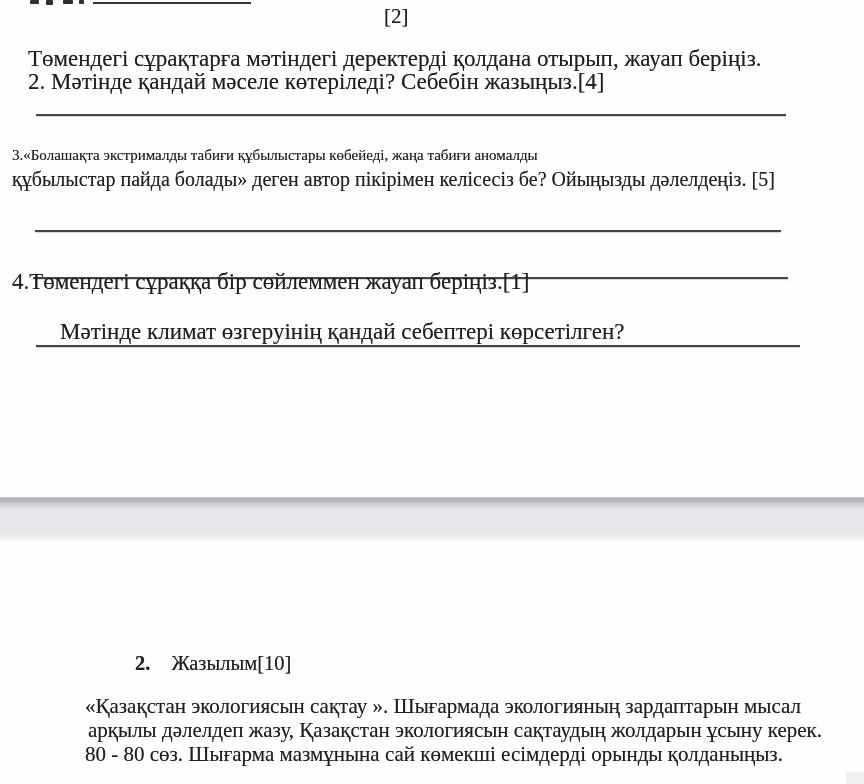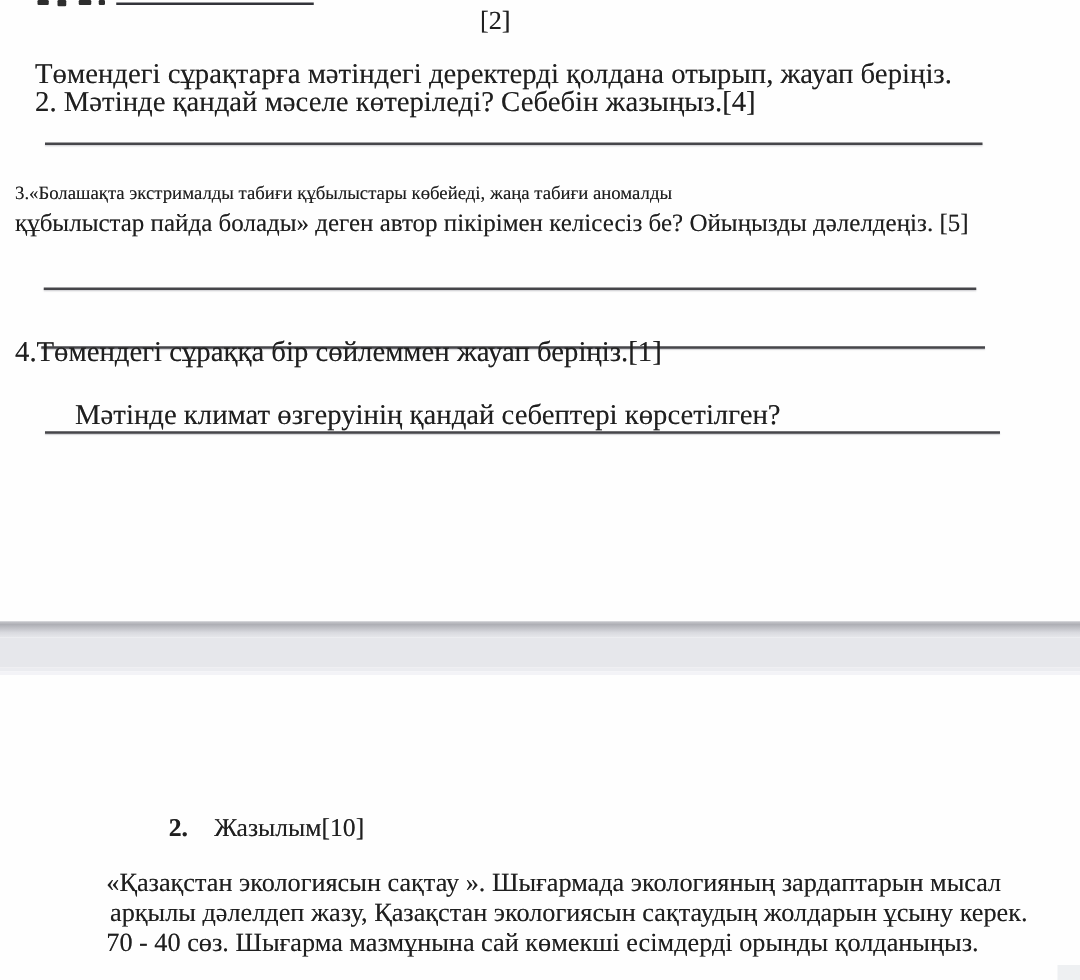--- a/index.html
+++ b/index.html
@@ -130,18 +130,18 @@
   </div>
 
   <section>
 
     <div class="abs heading">
       <span class="hnum">2.</span><span class="htitle">Жазылым</span><span class="hscore">[10]</span>
     </div>
 
     <div class="abs txt para-line pl1">«Қазақстан экологиясын сақтау ». Шығармада экологияның зардаптарын мысал</div>
     <div class="abs txt para-line pl2">арқылы дәлелдеп жазу, Қазақстан экологиясын сақтаудың жолдарын ұсыну керек.</div>
-    <div class="abs txt para-line pl3">70 - 40 сөз. Шығарма мазмұнына сай көмекші есімдерді орынды қолданыңыз.</div>
+    <div class="abs txt para-line pl3">80 - 80 сөз. Шығарма мазмұнына сай көмекші есімдерді орынды қолданыңыз.</div>
 
     <div class="abs corner-smudge"></div>
   </section>
 
 </div>
 
 </body></html>

